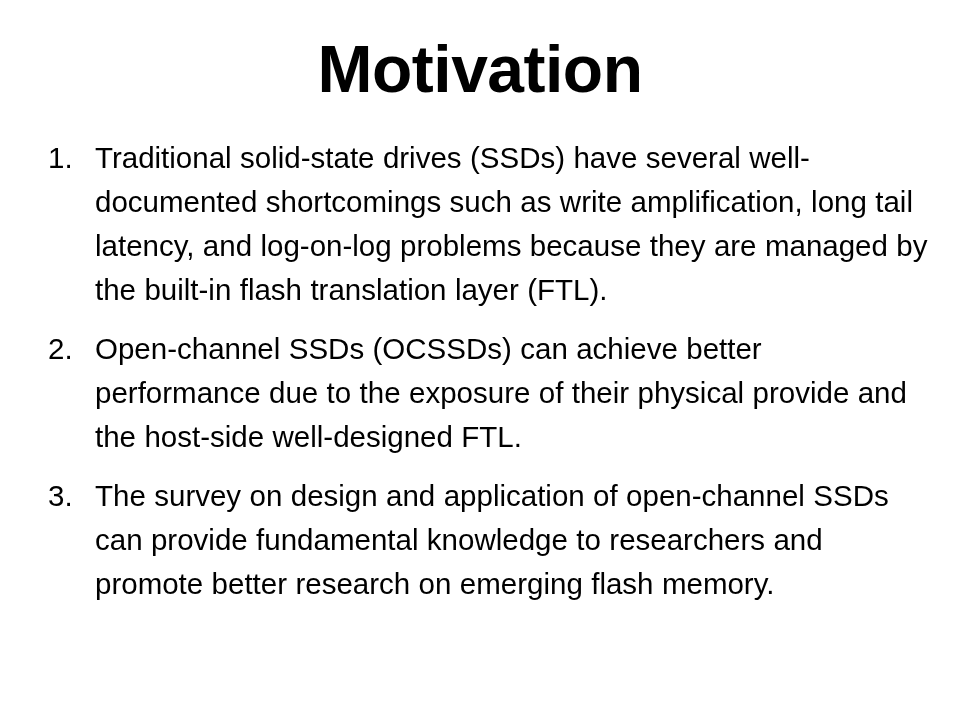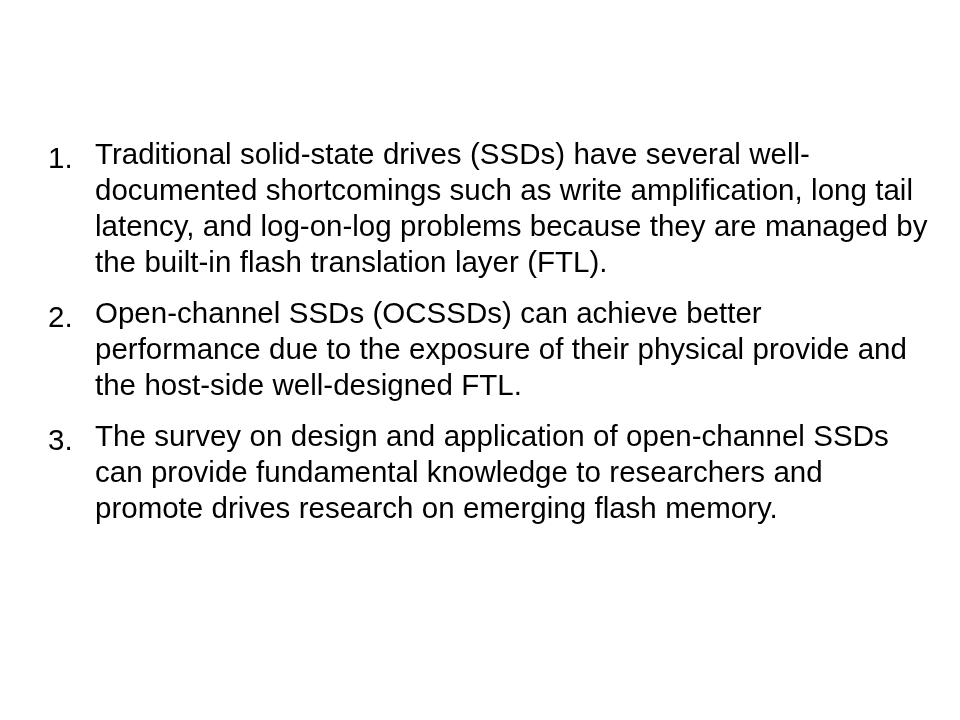--- a/index.html
+++ b/index.html
@@ -61,42 +61,43 @@
     width: 47px;
     text-align: left;
     font-size: 29.5px;
     line-height: 44px;
   }
 
   .item-text {
     flex: 1 1 auto;
     text-align: left;
     font-size: 29.5px;
-    line-height: 36px;
+    line-height: 44px;
     word-spacing: 0.2px;
   }
 </style>
 </head>
 <body>
 
 <div class="slide">
 
+  <div class="slide-title">Motivation</div>
 
   <div class="slide-body">
 
     <div class="list-item">
       <span class="item-number">1.</span>
       <span class="item-text">Traditional solid-state drives (SSDs) have several well-documented shortcomings such as write amplification, long tail latency, and log-on-log problems because they are managed by the built-in flash translation layer (FTL).</span>
     </div>
 
     <div class="list-item">
       <span class="item-number">2.</span>
       <span class="item-text">Open-channel SSDs (OCSSDs) can achieve better performance due to the exposure of their physical provide and the host-side well-designed FTL.</span>
     </div>
 
     <div class="list-item">
       <span class="item-number">3.</span>
-      <span class="item-text">The survey on design and application of open-channel SSDs can provide fundamental knowledge to researchers and promote drives research on emerging flash memory.</span>
+      <span class="item-text">The survey on design and application of open-channel SSDs can provide fundamental knowledge to researchers and promote better research on emerging flash memory.</span>
     </div>
 
   </div>
 
 </div>
 
 </body></html>

